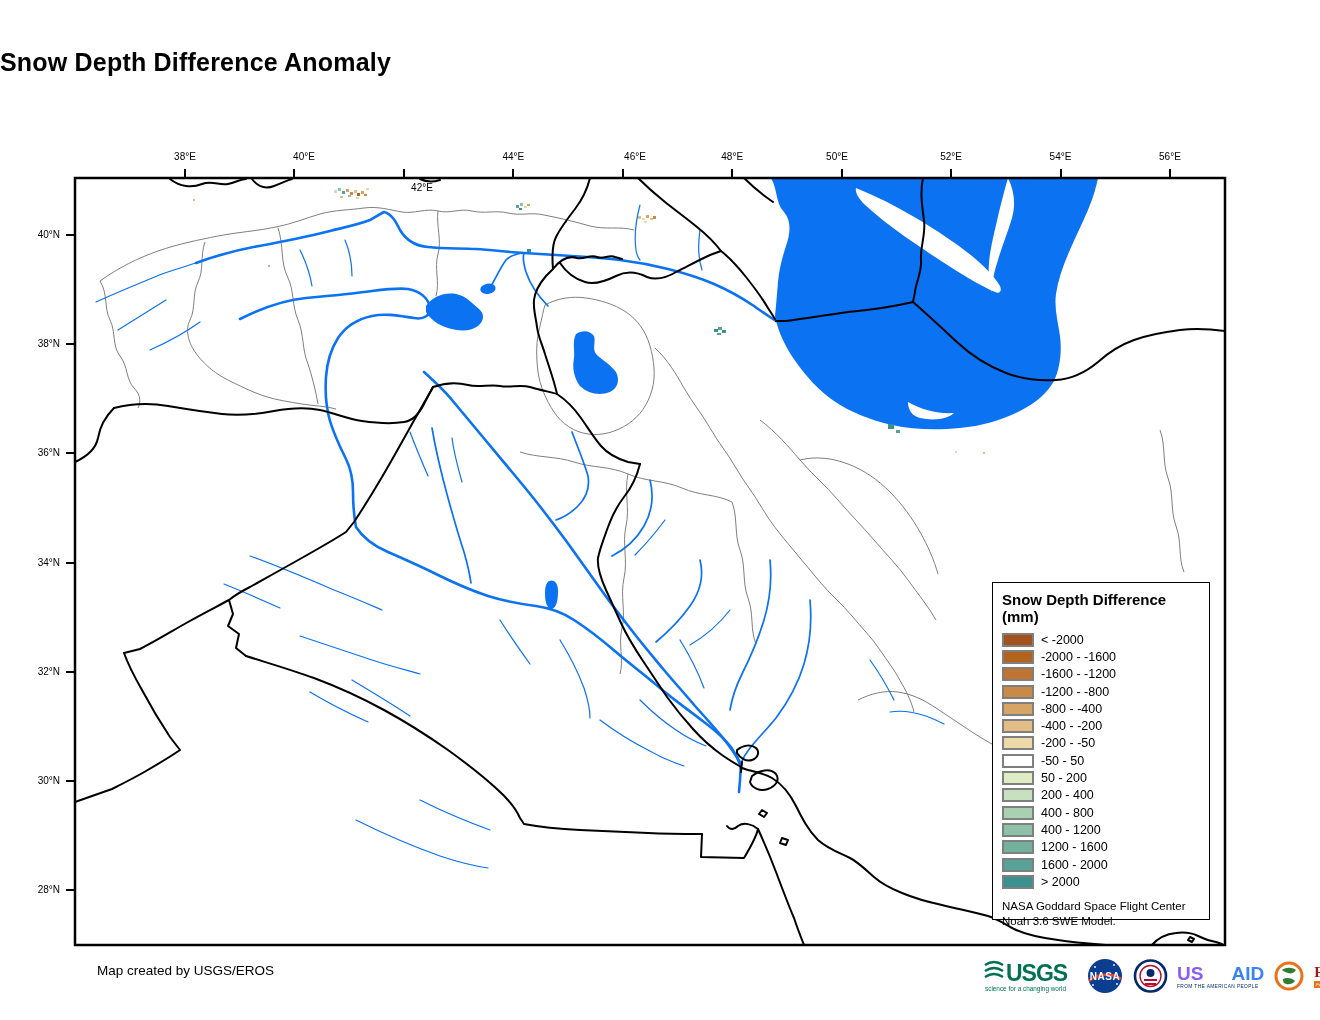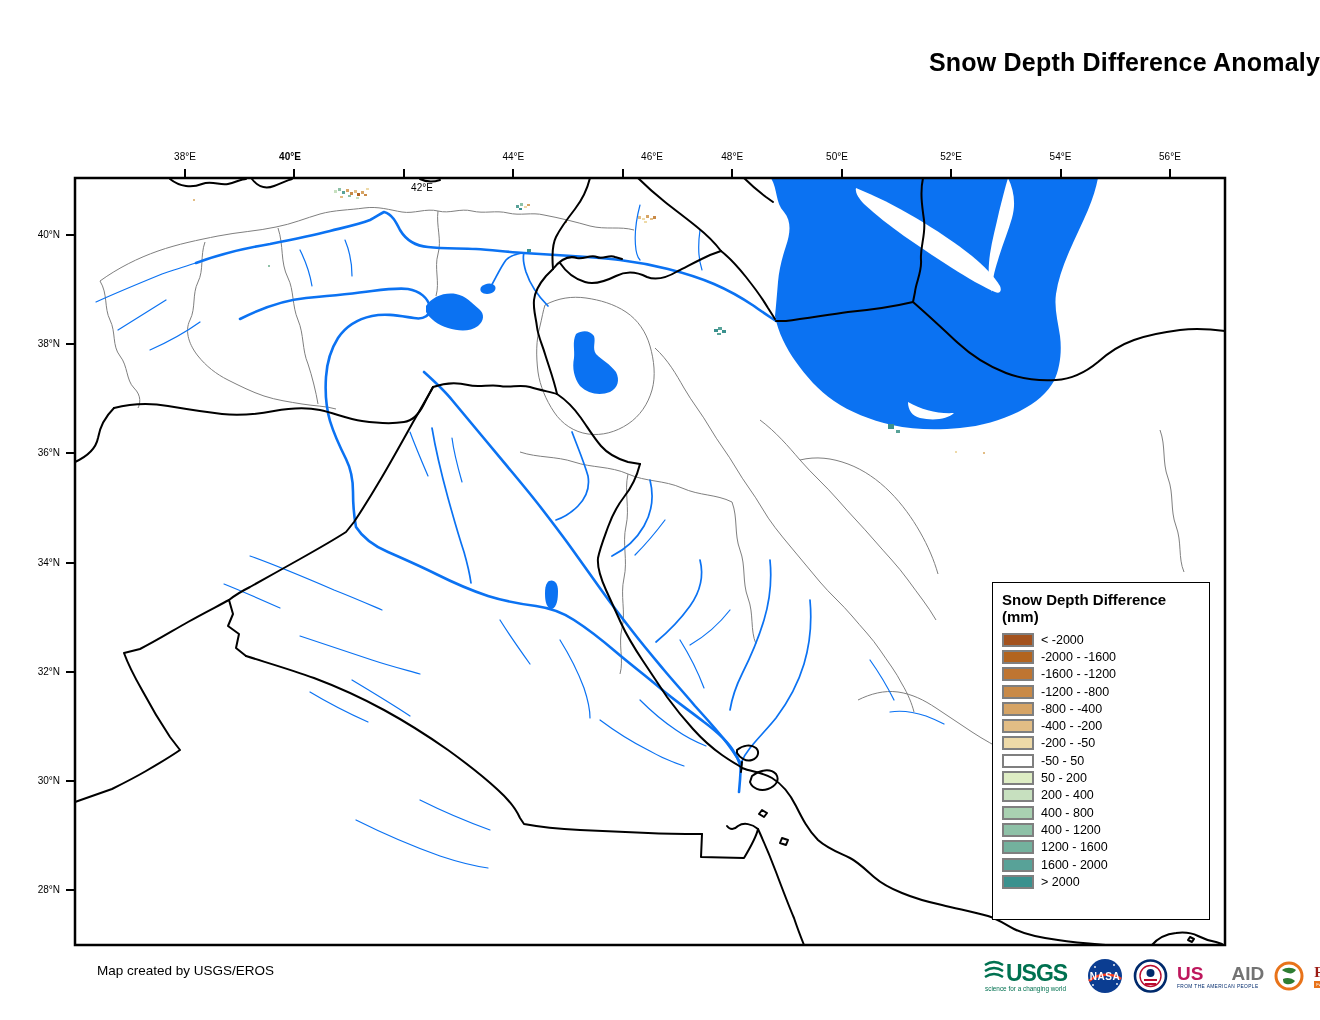--- a/index.html
+++ b/index.html
@@ -1,18 +1,18 @@
 <!DOCTYPE html>
 <html><head>
 <meta charset="utf-8">
 <style>
   html,body{margin:0;padding:0;background:#ffffff;}
   #page{position:relative;width:1320px;height:1020px;background:#ffffff;overflow:hidden;
         font-family:"Liberation Sans",sans-serif;color:#000;}
-  .title{position:absolute;top:48px;left:0;width:100%;text-align:right;
+  .title{position:absolute;top:48px;left:0;width:100%;text-align:left;
          font-size:25px;font-weight:bold;letter-spacing:.2px;}
   .subtitle{position:absolute;top:88px;left:0;width:100%;text-align:center;font-size:20px;}
   #map-svg{position:absolute;left:0;top:0;}
   
   .lon-label{position:absolute;top:151px;width:44px;text-align:center;font-size:10px;}
   .lon-tick{position:absolute;top:169px;width:2px;height:9px;background:#000;}
   .lat-label{position:absolute;left:18px;width:42px;text-align:right;font-size:10px;}
   .lat-tick{position:absolute;left:66px;width:9px;height:2px;background:#000;}
   
   #legend{position:absolute;left:992px;top:582px;width:218px;height:338px;background:#fff;
@@ -21,21 +21,21 @@
   #legend-rows{margin-top:6px;}
   .legend-row{display:flex;align-items:center;height:17.3px;}
   .swatch{width:28px;height:10px;border:2px solid #7f7f7f;margin-right:7px;flex:0 0 auto;}
   .legend-label{font-size:12.5px;white-space:nowrap;}
   #legend-source{margin-top:9px;font-size:11.5px;line-height:1.3;}
   
   #credit{position:absolute;left:97px;top:963px;font-size:13.5px;text-align:center;}
   #logos{position:absolute;left:983px;top:957px;display:flex;align-items:center;gap:9px;z-index:5;}
   .usaid-text{display:flex;flex-direction:column;justify-content:center;}
   .usaid-word{font-size:19px;font-weight:bold;line-height:1;}
-  .usaid-us{color:#be185d;} .usaid-aid{color:#737373;margin-left:28px;}
+  .usaid-us{color:#8b5cf6;} .usaid-aid{color:#3b82f6;margin-left:28px;}
   .usaid-tag{font-size:4.8px;color:#002a6c;letter-spacing:.4px;margin-top:1px;}
   .fews-col{display:flex;flex-direction:column;}
   .fews-word{font-family:"Liberation Serif",serif;font-weight:bold;font-size:15px;
              color:#9b1c15;letter-spacing:1px;line-height:1;}
   .fews-bar{margin-top:1px;background:#e8731a;color:#fff;font-size:4.4px;
             letter-spacing:.3px;text-align:center;padding:1px 2px;white-space:nowrap;}
 </style>
 </head>
 <body>
 
@@ -260,27 +260,27 @@
       <path d="M1152,945 C1158,938 1166,934 1176,933 C1184,932 1192,933 1198,936 C1204,939 1210,941 1216,942 L1222,944"></path>
       <path d="M1190,937 l4,2 -2,3 -4,-2 Z"></path>
     </g>
 
     <rect x="75" y="178" width="1150" height="767" fill="none" stroke="#000" stroke-width="2.5"></rect>
   </svg>
 
   <div id="axes">
       <div class="lon-label" style="left: 163px;">38°E</div>
       <div class="lon-tick" style="left: 184px;"></div>
-      <div class="lon-label" style="left: 268px; font-weight: bold;">40°E</div>
+      <div class="lon-label" style="left: 282px;">40°E</div>
       <div class="lon-tick" style="left: 293.44px;"></div>
       <div class="lon-label" style="left: 400px; margin-top: 31px;">42°E</div>
       <div class="lon-tick" style="left: 402.88px;"></div>
       <div class="lon-label" style="left: 491.32px;">44°E</div>
       <div class="lon-tick" style="left: 512.32px;"></div>
-      <div class="lon-label" style="left: 630px;">46°E</div>
+      <div class="lon-label" style="left: 613px;">46°E</div>
       <div class="lon-tick" style="left: 621.76px;"></div>
       <div class="lon-label" style="left: 710.2px;">48°E</div>
       <div class="lon-tick" style="left: 731.2px;"></div>
       <div class="lon-label" style="left: 815px;">50°E</div>
       <div class="lon-tick" style="left: 840.64px;"></div>
       <div class="lon-label" style="left: 929.08px;">52°E</div>
       <div class="lon-tick" style="left: 950.08px;"></div>
       <div class="lon-label" style="left: 1038.52px;">54°E</div>
       <div class="lon-tick" style="left: 1059.52px;"></div>
       <div class="lon-label" style="left: 1147.96px;">56°E</div>
@@ -358,20 +358,24 @@
         </div>
         <div class="legend-row">
           <span class="swatch" style="background: rgb(88, 162, 152);"></span>
           <span class="legend-label">1600 - 2000</span>
         </div>
         <div class="legend-row">
           <span class="swatch" style="background: rgb(58, 145, 142);"></span>
           <span class="legend-label">&gt; 2000</span>
         </div>
       </div>
+    <div id="legend-source">
+      <div>NASA Goddard Space Flight Center</div>
+      <div>Noah 3.6 SWE Model.</div>
+    </div>
   </div>
 
   <div id="credit">Map created by USGS/EROS</div>
 
   <div id="logos">
     <svg width="94" height="38" viewBox="0 0 94 38">
       <path d="M2,8 C8,4 14,4 20,8" stroke="#007150" stroke-width="2.4" fill="none"></path>
       <path d="M2,14 C8,10 14,10 20,14" stroke="#007150" stroke-width="2.4" fill="none"></path>
       <path d="M2,20 C8,16 14,16 20,20" stroke="#007150" stroke-width="2.4" fill="none"></path>
       <text x="23" y="24" font-size="23" font-weight="bold" fill="#007150" font-family="Liberation Sans, sans-serif" letter-spacing="-1">USGS</text>

